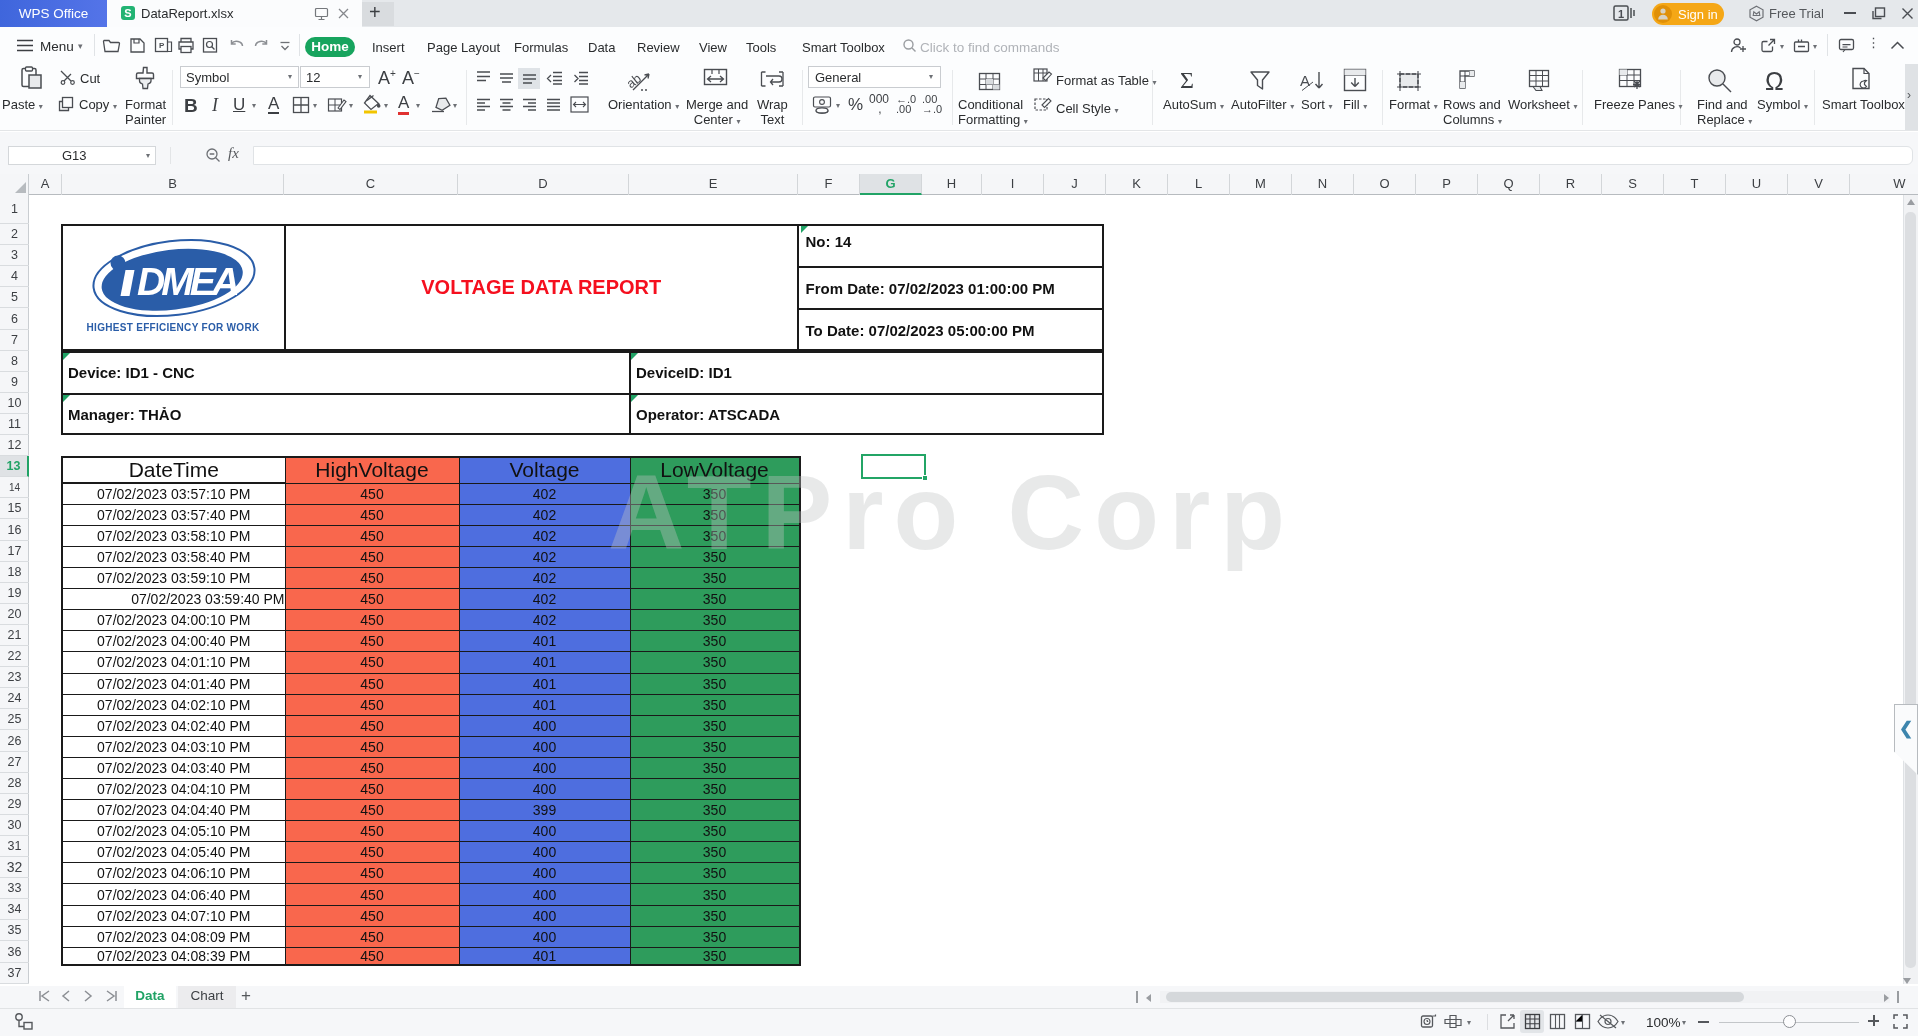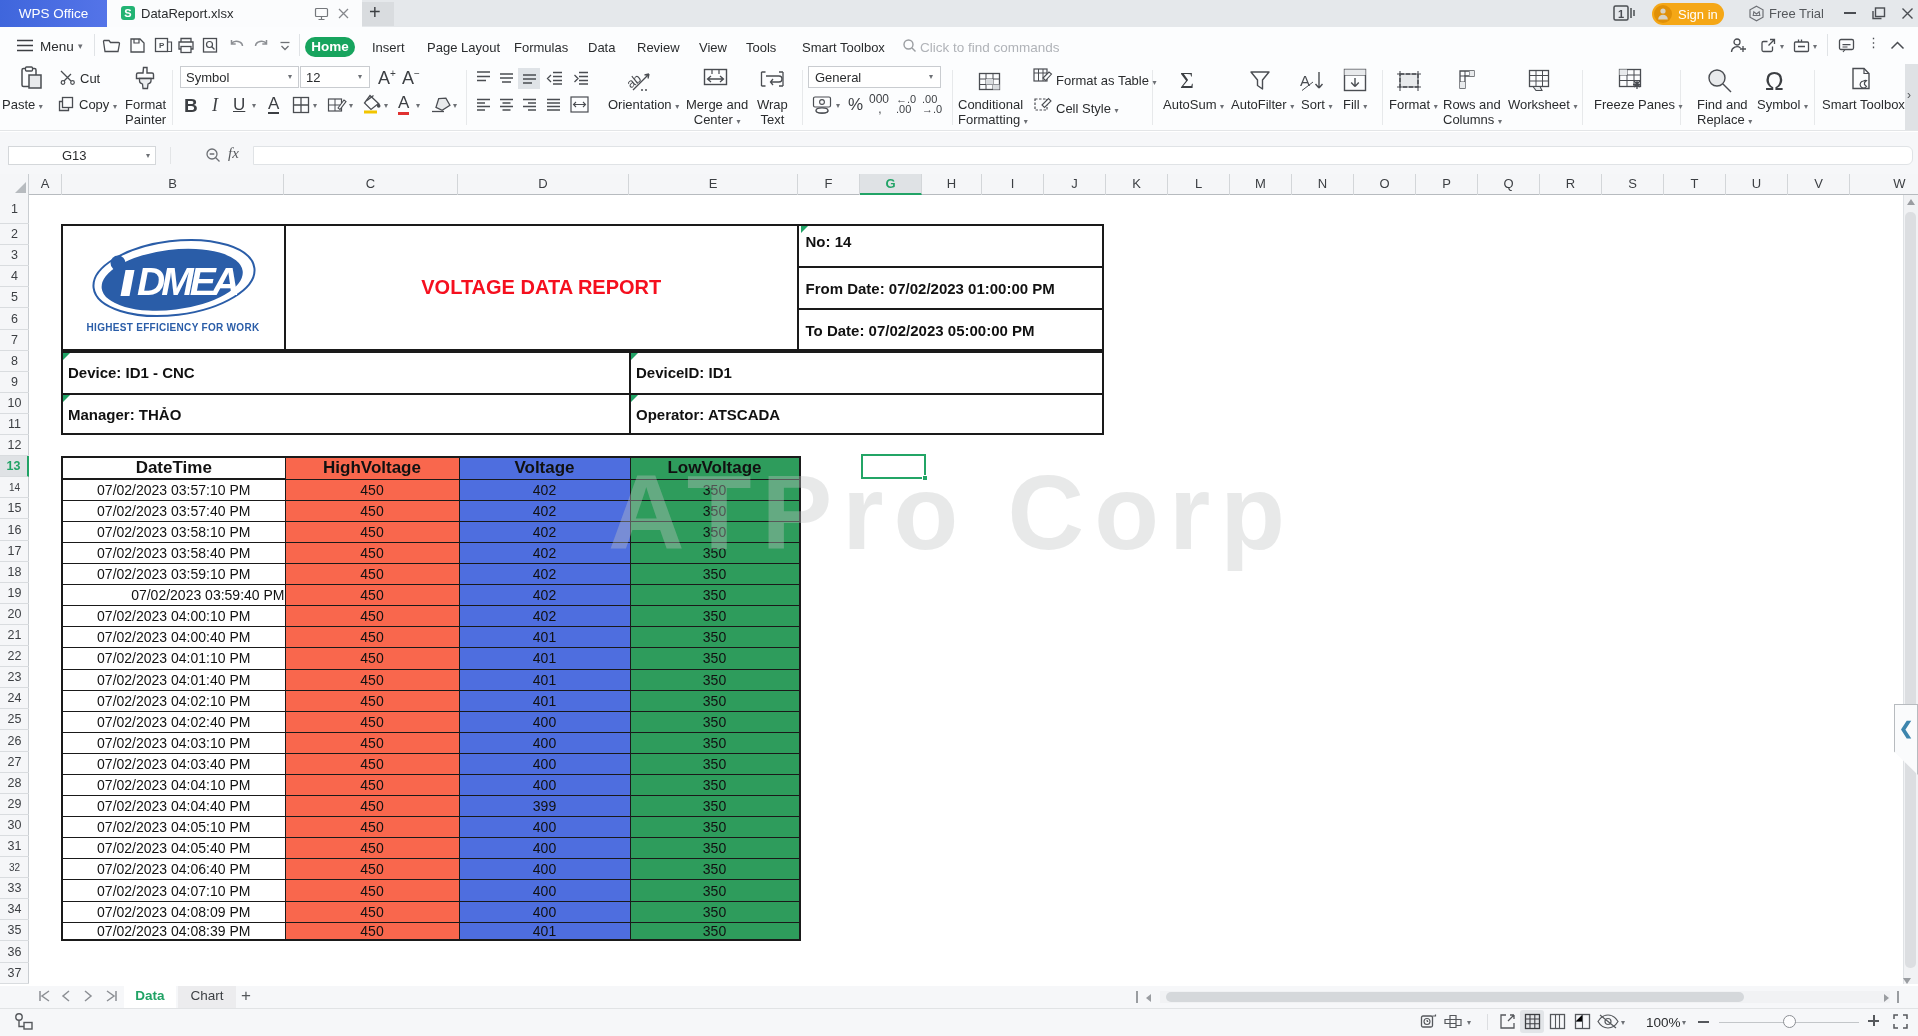--- a/index.html
+++ b/index.html
@@ -463,21 +463,21 @@
 <div class="abs" style="left:0;top:646.1px;width:29px;height:21.1px;background:transparent;border-bottom:1px solid #d9dcdf;font-size:12.5px;color:#3c3f43;text-align:center;line-height:21.1px">22</div>
 <div class="abs" style="left:0;top:667.2px;width:29px;height:21.1px;background:transparent;border-bottom:1px solid #d9dcdf;font-size:12.5px;color:#3c3f43;text-align:center;line-height:21.1px">23</div>
 <div class="abs" style="left:0;top:688.3px;width:29px;height:21.1px;background:transparent;border-bottom:1px solid #d9dcdf;font-size:12.5px;color:#3c3f43;text-align:center;line-height:21.1px">24</div>
 <div class="abs" style="left:0;top:709.4px;width:29px;height:21.1px;background:transparent;border-bottom:1px solid #d9dcdf;font-size:12.5px;color:#3c3f43;text-align:center;line-height:21.1px">25</div>
 <div class="abs" style="left:0;top:730.5px;width:29px;height:21.1px;background:transparent;border-bottom:1px solid #d9dcdf;font-size:12.5px;color:#3c3f43;text-align:center;line-height:21.1px">26</div>
 <div class="abs" style="left:0;top:751.6px;width:29px;height:21.1px;background:transparent;border-bottom:1px solid #d9dcdf;font-size:12.5px;color:#3c3f43;text-align:center;line-height:21.1px">27</div>
 <div class="abs" style="left:0;top:772.7px;width:29px;height:21.1px;background:transparent;border-bottom:1px solid #d9dcdf;font-size:12.5px;color:#3c3f43;text-align:center;line-height:21.1px">28</div>
 <div class="abs" style="left:0;top:793.8px;width:29px;height:21.1px;background:transparent;border-bottom:1px solid #d9dcdf;font-size:12.5px;color:#3c3f43;text-align:center;line-height:21.1px">29</div>
 <div class="abs" style="left:0;top:814.9px;width:29px;height:21.1px;background:transparent;border-bottom:1px solid #d9dcdf;font-size:12.5px;color:#3c3f43;text-align:center;line-height:21.1px">30</div>
 <div class="abs" style="left:0;top:836.0px;width:29px;height:21.1px;background:transparent;border-bottom:1px solid #d9dcdf;font-size:12.5px;color:#3c3f43;text-align:center;line-height:21.1px">31</div>
-<div class="abs" style="left:0;top:857.1px;width:29px;height:21.1px;background:transparent;border-bottom:1px solid #d9dcdf;font-size:10px;color:#3c3f43;text-align:center;line-height:21.1px">32</div>
+<div class="abs" style="left:0;top:857.1px;width:29px;height:21.1px;background:transparent;border-bottom:1px solid #d9dcdf;font-size:14px;color:#3c3f43;text-align:center;line-height:21.1px">32</div>
 <div class="abs" style="left:0;top:878.2px;width:29px;height:21.1px;background:transparent;border-bottom:1px solid #d9dcdf;font-size:12.5px;color:#3c3f43;text-align:center;line-height:21.1px">33</div>
 <div class="abs" style="left:0;top:899.3px;width:29px;height:21.1px;background:transparent;border-bottom:1px solid #d9dcdf;font-size:12.5px;color:#3c3f43;text-align:center;line-height:21.1px">34</div>
 <div class="abs" style="left:0;top:920.4px;width:29px;height:21.1px;background:transparent;border-bottom:1px solid #d9dcdf;font-size:12.5px;color:#3c3f43;text-align:center;line-height:21.1px">35</div>
 <div class="abs" style="left:0;top:941.5px;width:29px;height:21.1px;background:transparent;border-bottom:1px solid #d9dcdf;font-size:12.5px;color:#3c3f43;text-align:center;line-height:21.1px">36</div>
 <div class="abs" style="left:0;top:962.6px;width:29px;height:21.1px;background:transparent;border-bottom:1px solid #d9dcdf;font-size:12.5px;color:#3c3f43;text-align:center;line-height:21.1px">37</div>
 
 <div class="abs" style="left:61.0px;top:224.0px;width:1043.0px;height:126.7px;border:2px solid #1a1a1a"></div>
 <div class="abs" style="left:284.0px;top:224.0px;width:2px;height:126.7px;background:#1a1a1a"></div>
 <div class="abs" style="left:797.0px;top:224.0px;width:2px;height:126.7px;background:#1a1a1a"></div>
 <div class="abs" style="left:798.5px;top:266.3px;width:305.5px;height:1.5px;background:#1a1a1a"></div>
@@ -510,21 +510,21 @@
 <div class="abs" style="left:63.0px;top:394.9px;width:0;height:0;border-top:7px solid #21a366;border-right:7px solid transparent"></div>
 <div class="abs" style="left:631.0px;top:394.9px;width:0;height:0;border-top:7px solid #21a366;border-right:7px solid transparent"></div>
 <table class="abs" style="left:61.0px;top:456.2px;border-collapse:collapse;table-layout:fixed;font-size:14px;color:#111" cellspacing="0">
 <colgroup>
       <col style="width:223.0px">
       <col style="width:174.0px">
       <col style="width:171.0px">
       <col style="width:169.5px">
     </colgroup>
 <tbody>
-      <tr style="height:21.1px;font-weight:bold;font-size:17px">
+      <tr style="height:21.1px;font-weight:normal;font-size:21px">
         <td style="border:2px solid #1a1a1a;border-right:1px solid #1a1a1a;text-align:center">DateTime</td>
         <td style="background:#f9674d;border:1px solid #1a1a1a;border-top:2px solid #1a1a1a;text-align:center">HighVoltage</td>
         <td style="background:#4e6edf;border:1px solid #1a1a1a;border-top:2px solid #1a1a1a;text-align:center">Voltage</td>
         <td style="background:#2e9c5c;border:1px solid #1a1a1a;border-top:2px solid #1a1a1a;border-right:2px solid #1a1a1a;text-align:center">LowVoltage</td>
       </tr>
 <tr style="height:21.1px">
         <td style="border:1px solid #1a1a1a;border-left:2px solid #1a1a1a;text-align:center">07/02/2023 03:57:10 PM</td>
         <td style="background:#f9674d;border:1px solid #1a1a1a;text-align:center">450</td>
         <td style="background:#4e6edf;border:1px solid #1a1a1a;text-align:center">402</td>
         <td style="background:#2e9c5c;border:1px solid #1a1a1a;border-right:2px solid #1a1a1a;text-align:center">350</td>
@@ -620,20 +620,26 @@
         <td style="background:#2e9c5c;border:1px solid #1a1a1a;border-right:2px solid #1a1a1a;text-align:center">350</td>
       </tr>
 <tr style="height:21.1px">
         <td style="border:1px solid #1a1a1a;border-left:2px solid #1a1a1a;text-align:center">07/02/2023 04:05:10 PM</td>
         <td style="background:#f9674d;border:1px solid #1a1a1a;text-align:center">450</td>
         <td style="background:#4e6edf;border:1px solid #1a1a1a;text-align:center">400</td>
         <td style="background:#2e9c5c;border:1px solid #1a1a1a;border-right:2px solid #1a1a1a;text-align:center">350</td>
       </tr>
 <tr style="height:21.1px">
         <td style="border:1px solid #1a1a1a;border-left:2px solid #1a1a1a;text-align:center">07/02/2023 04:05:40 PM</td>
+        <td style="background:#f9674d;border:1px solid #1a1a1a;text-align:center">450</td>
+        <td style="background:#4e6edf;border:1px solid #1a1a1a;text-align:center">400</td>
+        <td style="background:#2e9c5c;border:1px solid #1a1a1a;border-right:2px solid #1a1a1a;text-align:center">350</td>
+      </tr>
+<tr style="height:21.1px">
+        <td style="border:1px solid #1a1a1a;border-left:2px solid #1a1a1a;text-align:center">07/02/2023 04:06:10 PM</td>
         <td style="background:#f9674d;border:1px solid #1a1a1a;text-align:center">450</td>
         <td style="background:#4e6edf;border:1px solid #1a1a1a;text-align:center">400</td>
         <td style="background:#2e9c5c;border:1px solid #1a1a1a;border-right:2px solid #1a1a1a;text-align:center">350</td>
       </tr>
 <tr style="height:21.1px">
         <td style="border:1px solid #1a1a1a;border-left:2px solid #1a1a1a;text-align:center">07/02/2023 04:06:40 PM</td>
         <td style="background:#f9674d;border:1px solid #1a1a1a;text-align:center">450</td>
         <td style="background:#4e6edf;border:1px solid #1a1a1a;text-align:center">400</td>
         <td style="background:#2e9c5c;border:1px solid #1a1a1a;border-right:2px solid #1a1a1a;text-align:center">350</td>
       </tr>

